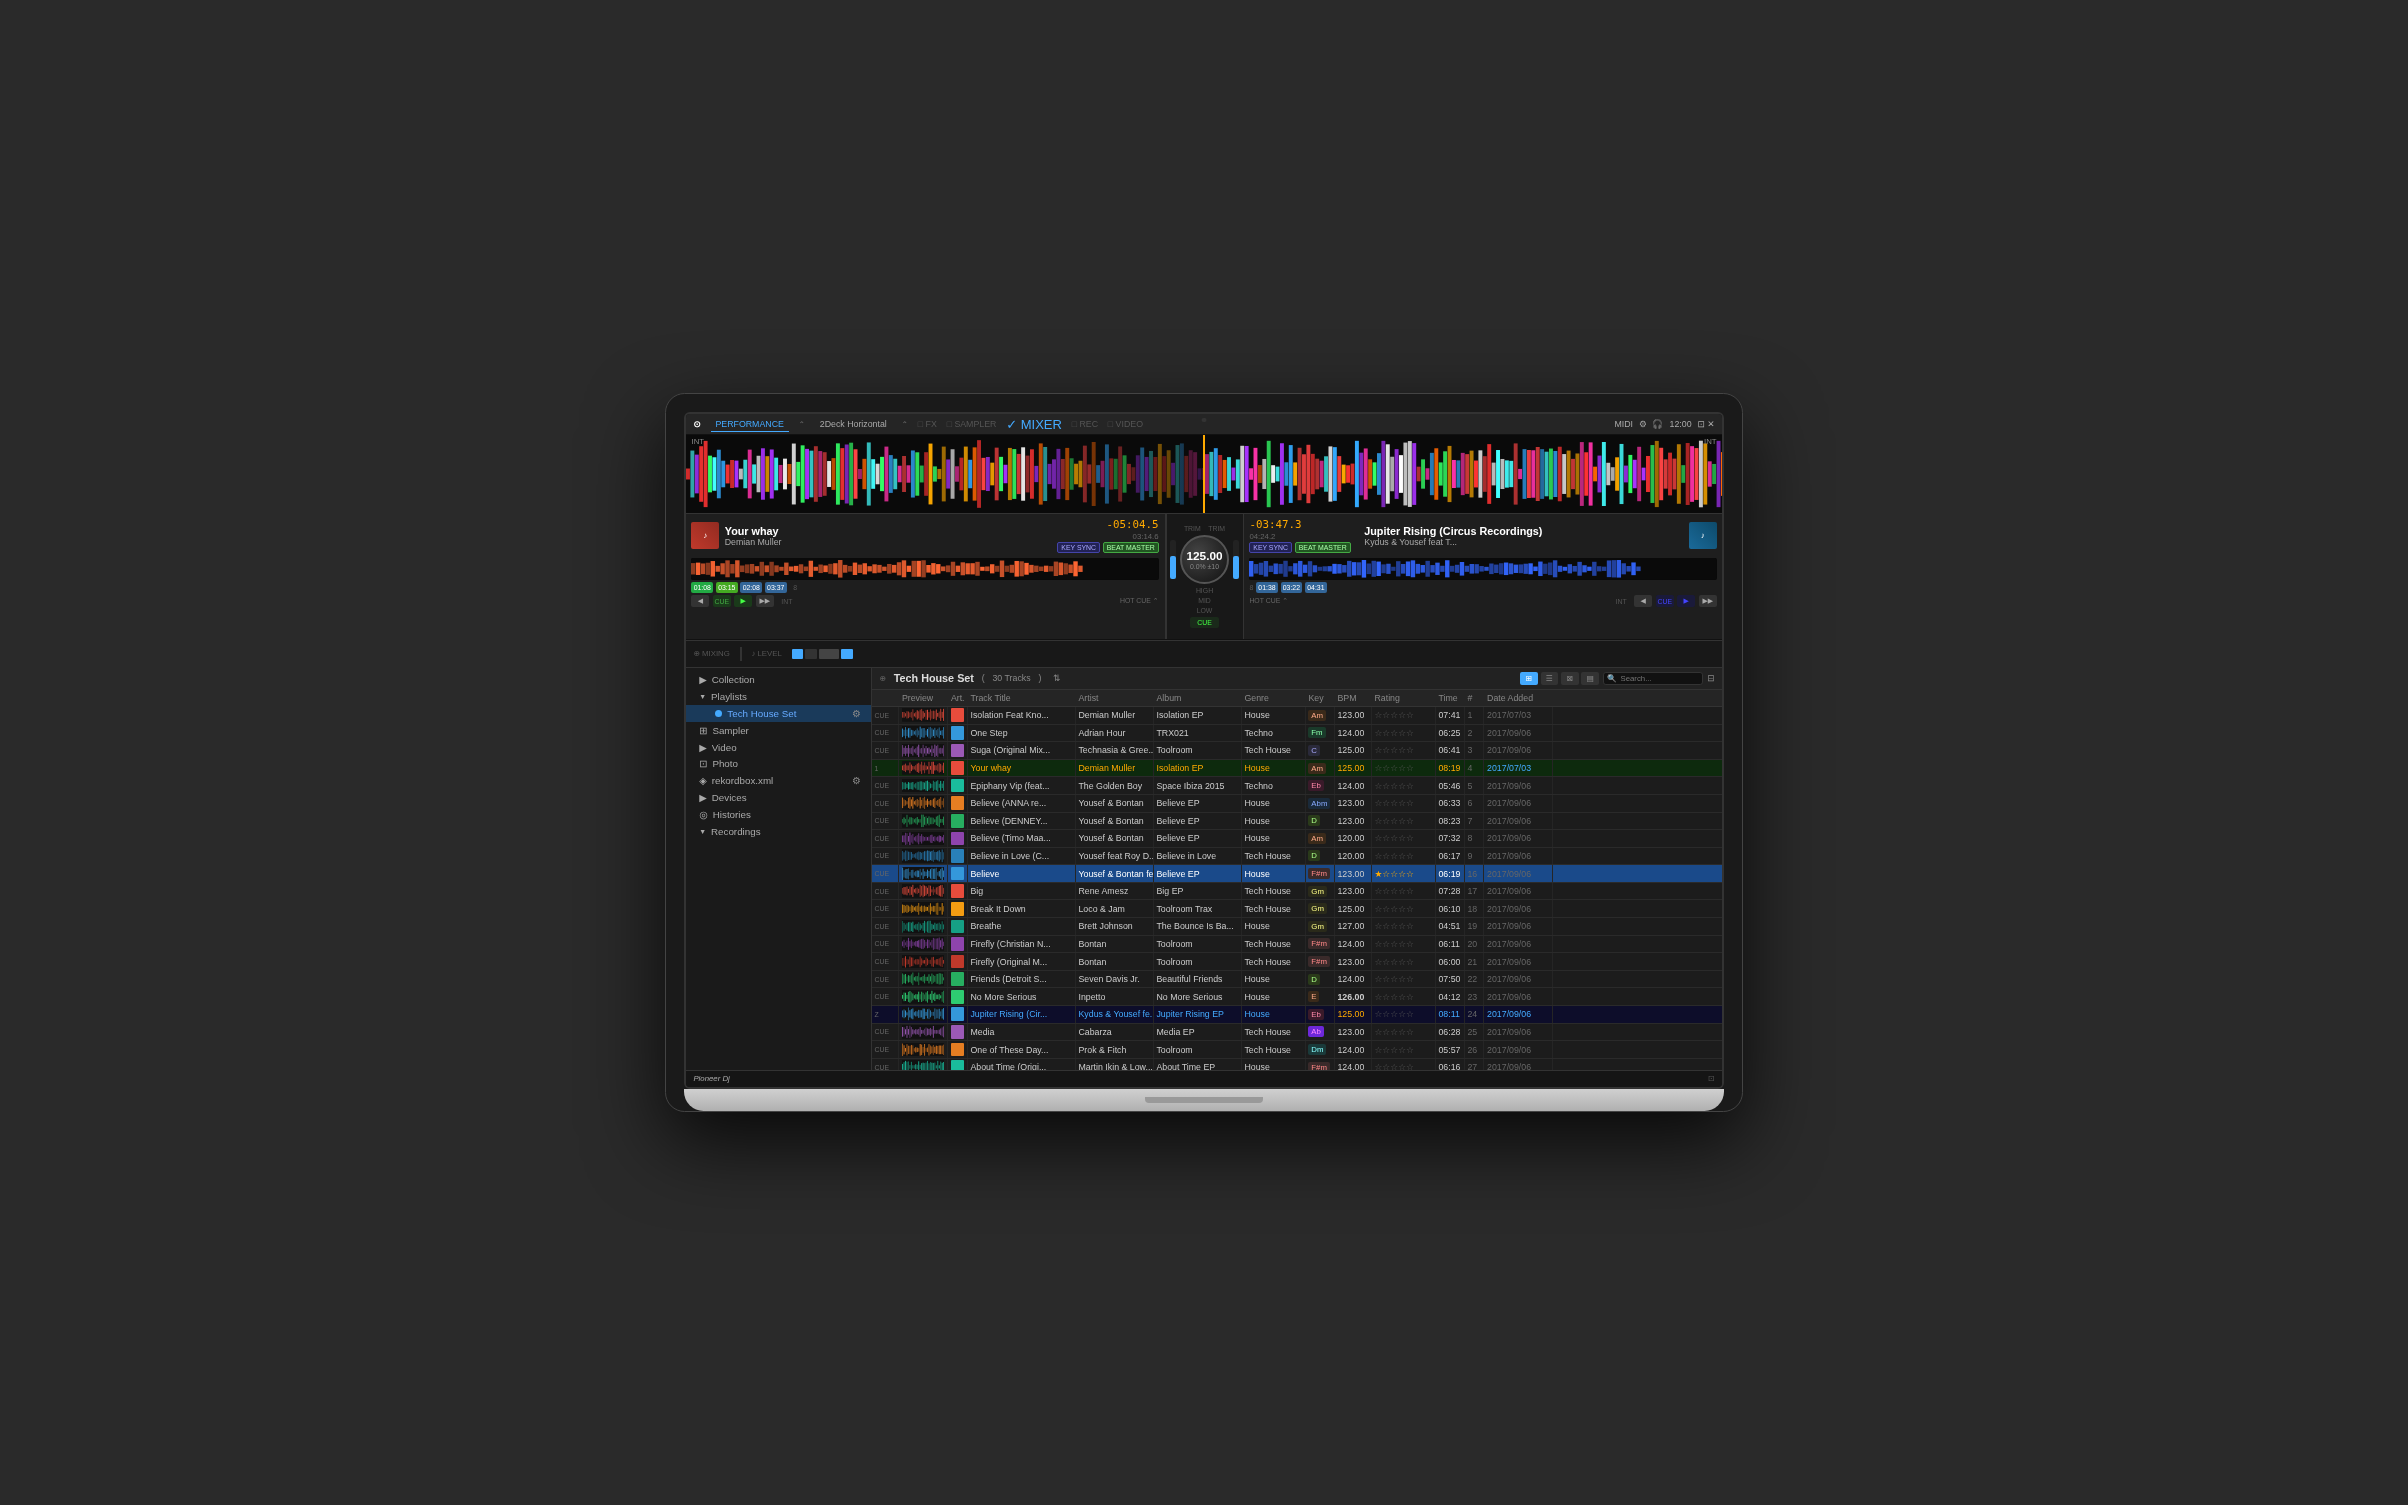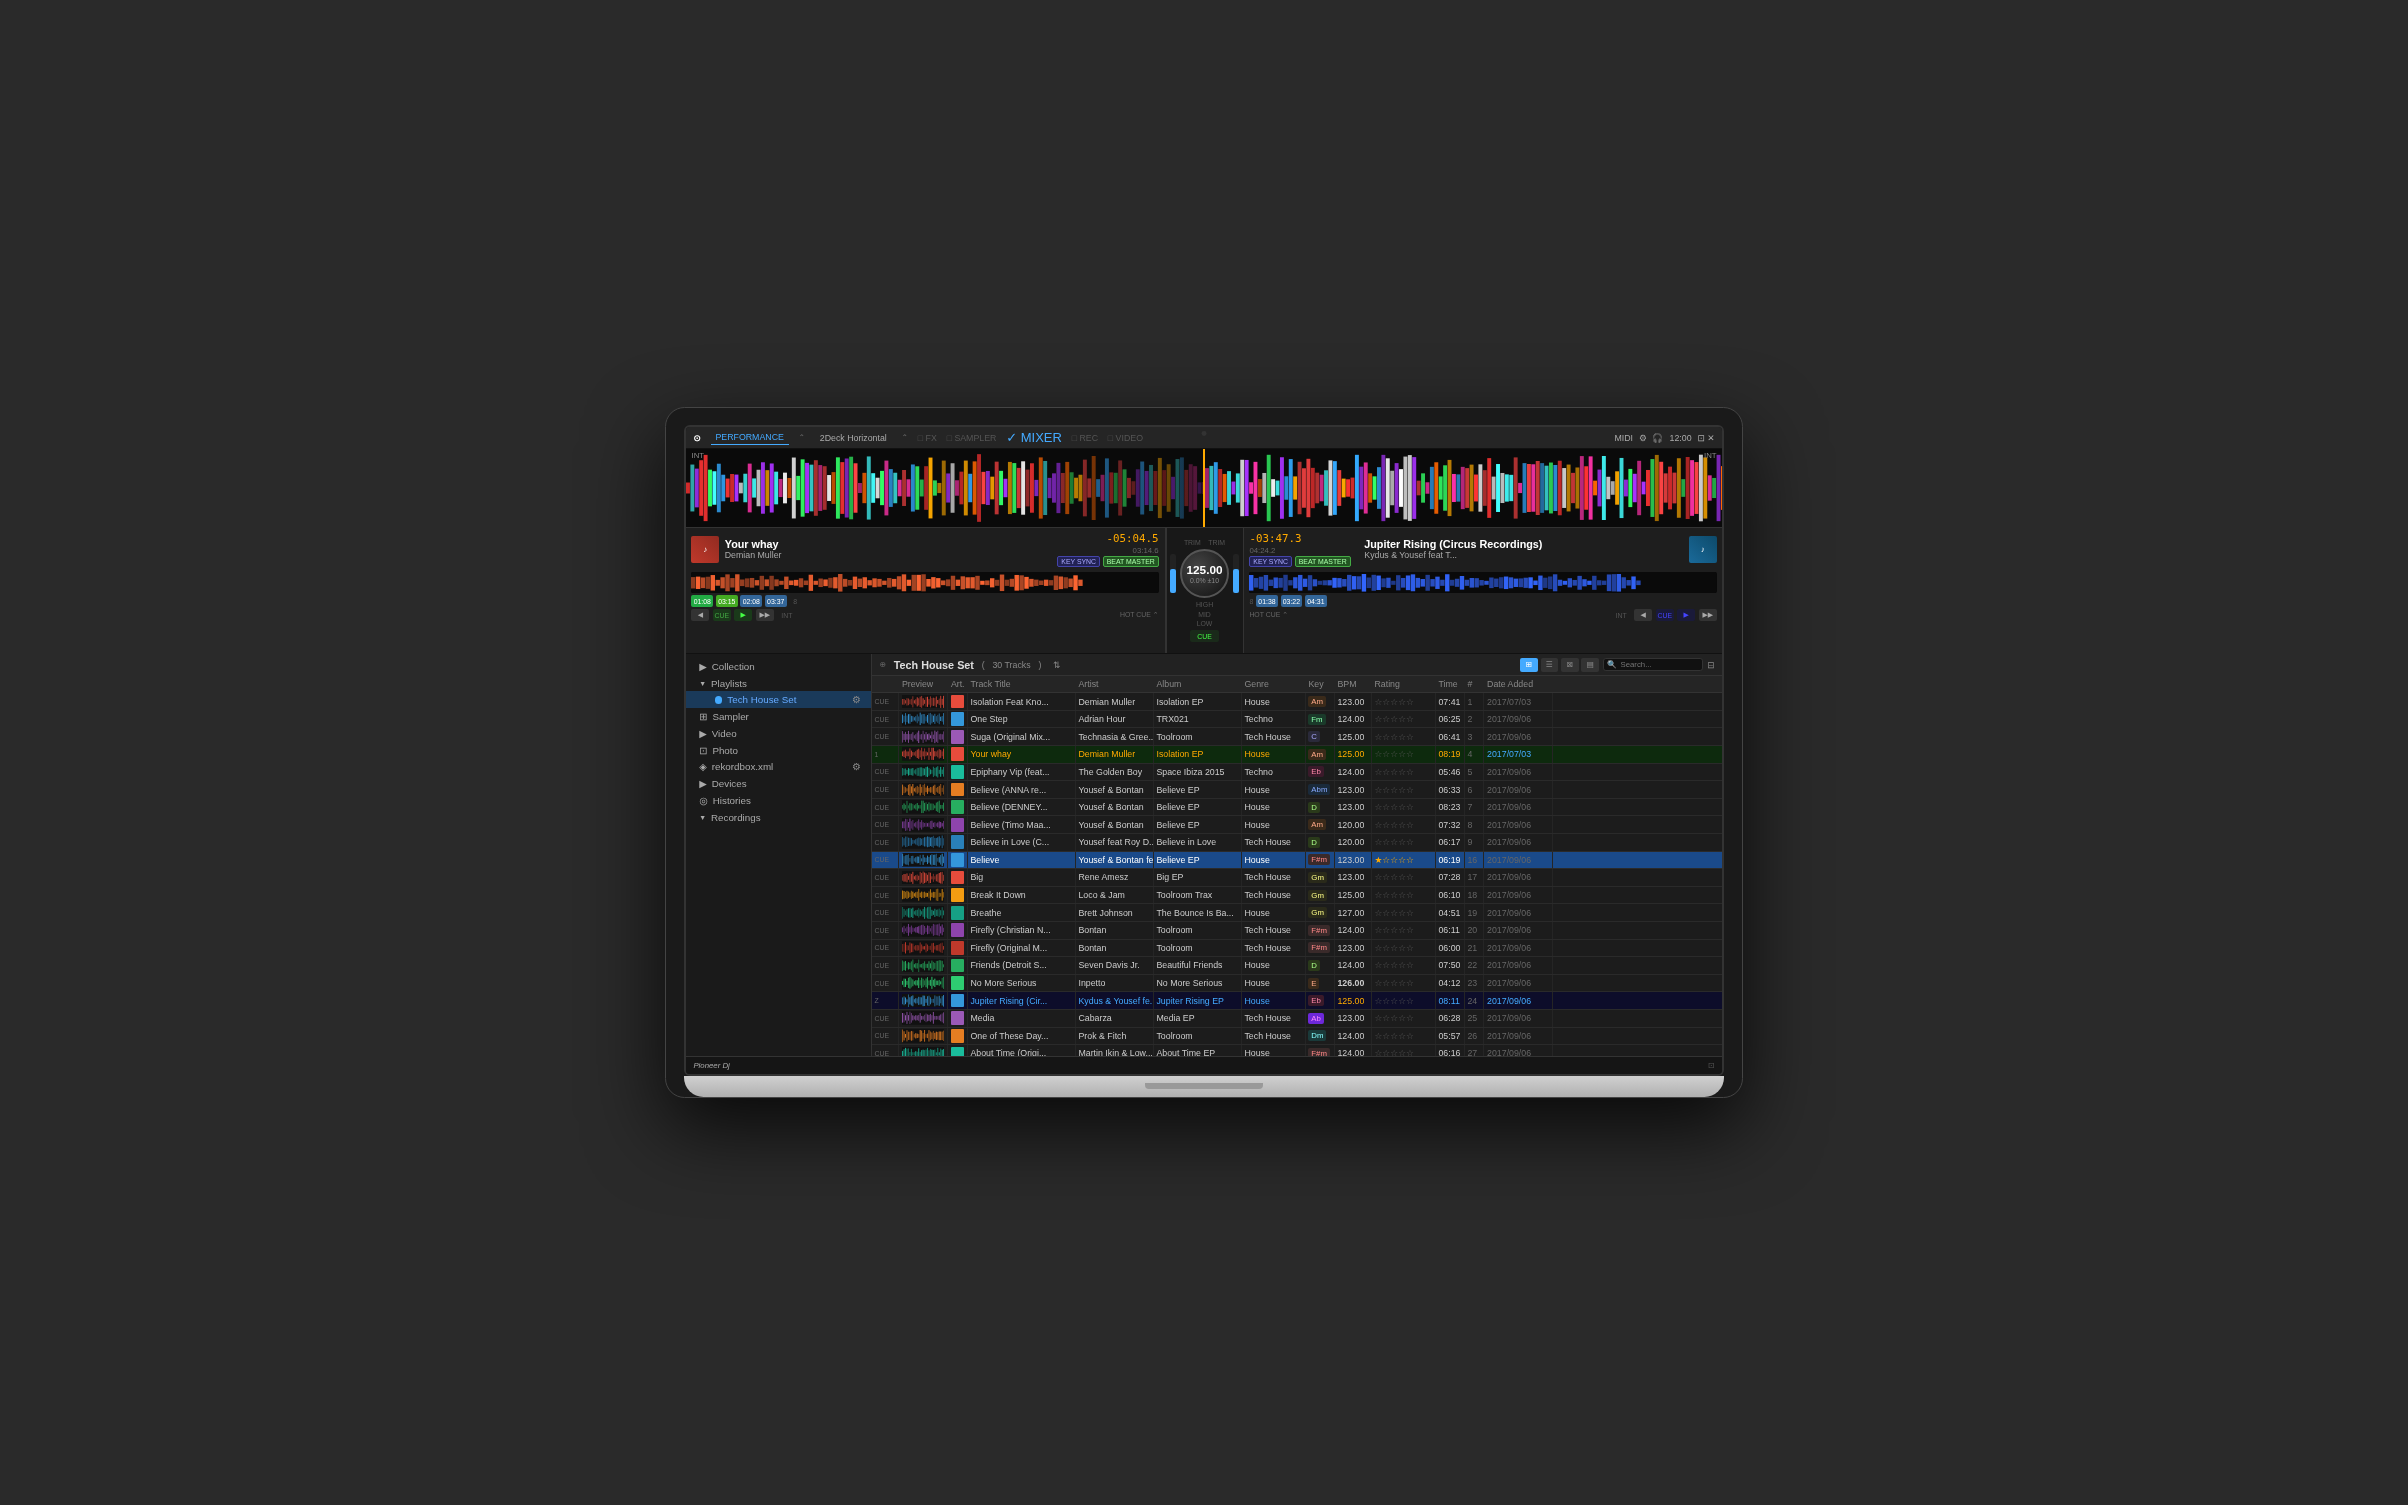--- a/index.html
+++ b/index.html
@@ -1009,20 +1009,31 @@
             <div style="margin-right:auto;font-size:6.9px;color:#666;">HOT CUE ⌃</div>
             <span style="font-size:6.9px;color:#555;margin-right:3.9px;">INT</span>
             <div class="deck-btn">◀</div>
             <div class="deck-btn" style="background:#1a1a3a;color:#44f;">CUE</div>
             <div class="deck-btn" style="background:#1a1a3a;color:#44f;">▶</div>
             <div class="deck-btn">▶▶</div>
           </div>
         </div>
       </div>
 
+      <div class="mixing-strip">
+        <span class="mix-label">⊕ MIXING</span>
+        <span style="width:2px;background:#333;height:13.7px;display:inline-block;"></span>
+        <span class="mix-label">♪ LEVEL</span>
+        <div style="display:flex;gap:2px;align-items:center;">
+          <div style="width:11.8px;height:9.8px;background:#4af;border-radius:1px;"></div>
+          <div style="width:11.8px;height:9.8px;background:#333;border-radius:1px;"></div>
+          <div style="width:19.6px;height:9.8px;background:#444;border-radius:1px;"></div>
+          <div style="width:11.8px;height:9.8px;background:#4af;border-radius:1px;"></div>
+        </div>
+      </div>
 
       <div class="browser-section">
 
         <div class="sidebar">
           <div class="sidebar-item">
             <span>▶</span>
             <span>Collection</span>
           </div>
           <div class="sidebar-item">
             <span style="color:#aaa;font-size:6.9px;">▼</span>

